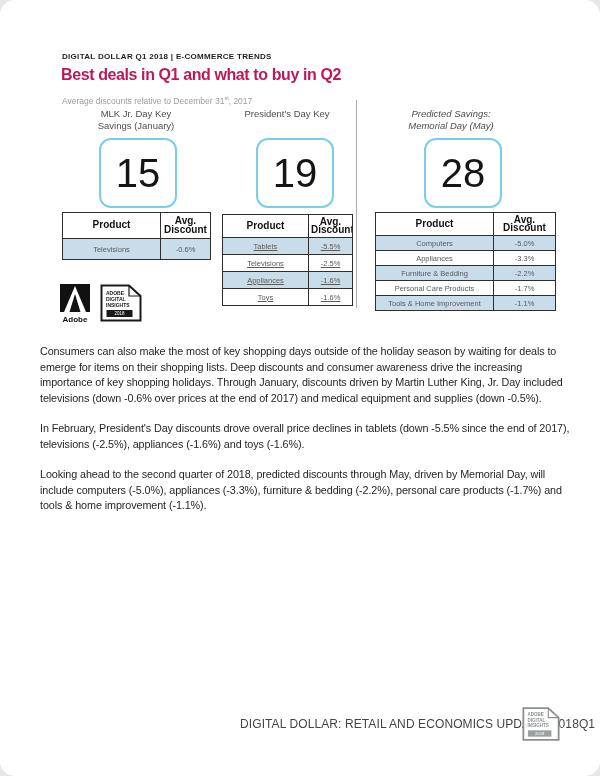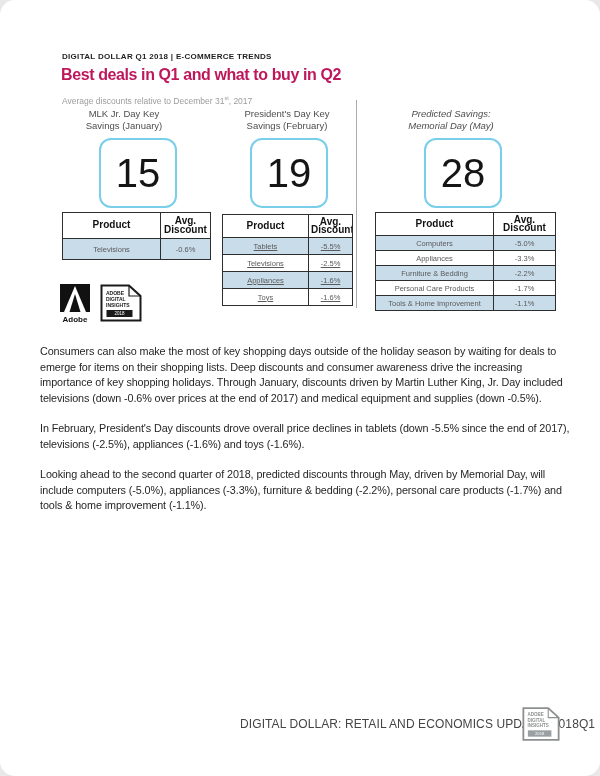--- a/index.html
+++ b/index.html
@@ -10,27 +10,27 @@
   
   .eyebrow{position:absolute;left:62px;top:52px;font-size:8px;font-weight:700;
     letter-spacing:.3px;color:#1f1f1f;}
   .title{position:absolute;left:61px;top:66px;font-size:16px;font-weight:700;
     letter-spacing:-.4px;color:#be185d;}
   .subtitle{position:absolute;left:62px;top:95px;font-size:8.5px;color:#9c9c9c;}
   .subtitle sup{font-size:5.5px;}
   
   .sec-head{position:absolute;top:108px;width:160px;text-align:center;
     font-size:9.5px;line-height:12px;color:#4e4e4e;}
-  .sh1{left:44px;} .sh2{left:207px;} .sh3{left:371px;font-style:italic;}
+  .sh1{left:56px;} .sh2{left:207px;} .sh3{left:371px;font-style:italic;}
   
   .cal{position:absolute;top:138px;width:74px;height:66px;
     border:2px solid var(--accent_blue,#79CFE9);border-radius:12px;background:#fff;
     display:flex;align-items:center;justify-content:center;
     font-size:40px;font-weight:400;color:#151515;}
-  .c1{left:99px;} .c2{left:250px;align-items:center;} .c3{left:424px;}
+  .c1{left:99px;} .c2{left:256px;align-items:center;} .c3{left:424px;}
   
   .vdiv{position:absolute;left:356px;top:100px;height:208px;width:0;
     border-left:1px solid #ababab;}
   
   table.tbl{position:absolute;border-collapse:collapse;table-layout:fixed;
     border:1.5px solid #1e1e1e;background:#fff;}
   .tbl th,.tbl td{border:1px solid #2e2e2e;text-align:center;vertical-align:middle;
     padding:0 2px;overflow:hidden;}
   .tbl th{font-size:10px;font-weight:700;color:#111;line-height:8.5px;}
   .tbl td{font-size:7.5px;color:#5a5a5a;}
@@ -59,21 +59,20 @@
   <div class="eyebrow">DIGITAL DOLLAR Q1 2018 | E-COMMERCE TRENDS</div>
   <div class="title">Best deals in Q1 and what to buy in Q2</div>
   <div class="subtitle"><span>Average discounts relative to December 31</span><sup>st</sup><span>, 2017</span></div>
 
   <div class="sec-head sh1">
     <div>MLK Jr. Day Key</div>
     <div>Savings (January)</div>
   </div>
   <div class="sec-head sh2">
     <div>President's Day Key</div>
-    <div>Savings (February)</div>
   </div>
   <div class="sec-head sh3">
     <div>Predicted Savings:</div>
     <div>Memorial Day (May)</div>
   </div>
 
   <div class="cal c1">
       <span>15</span>
     </div>
   <div class="cal c2">

